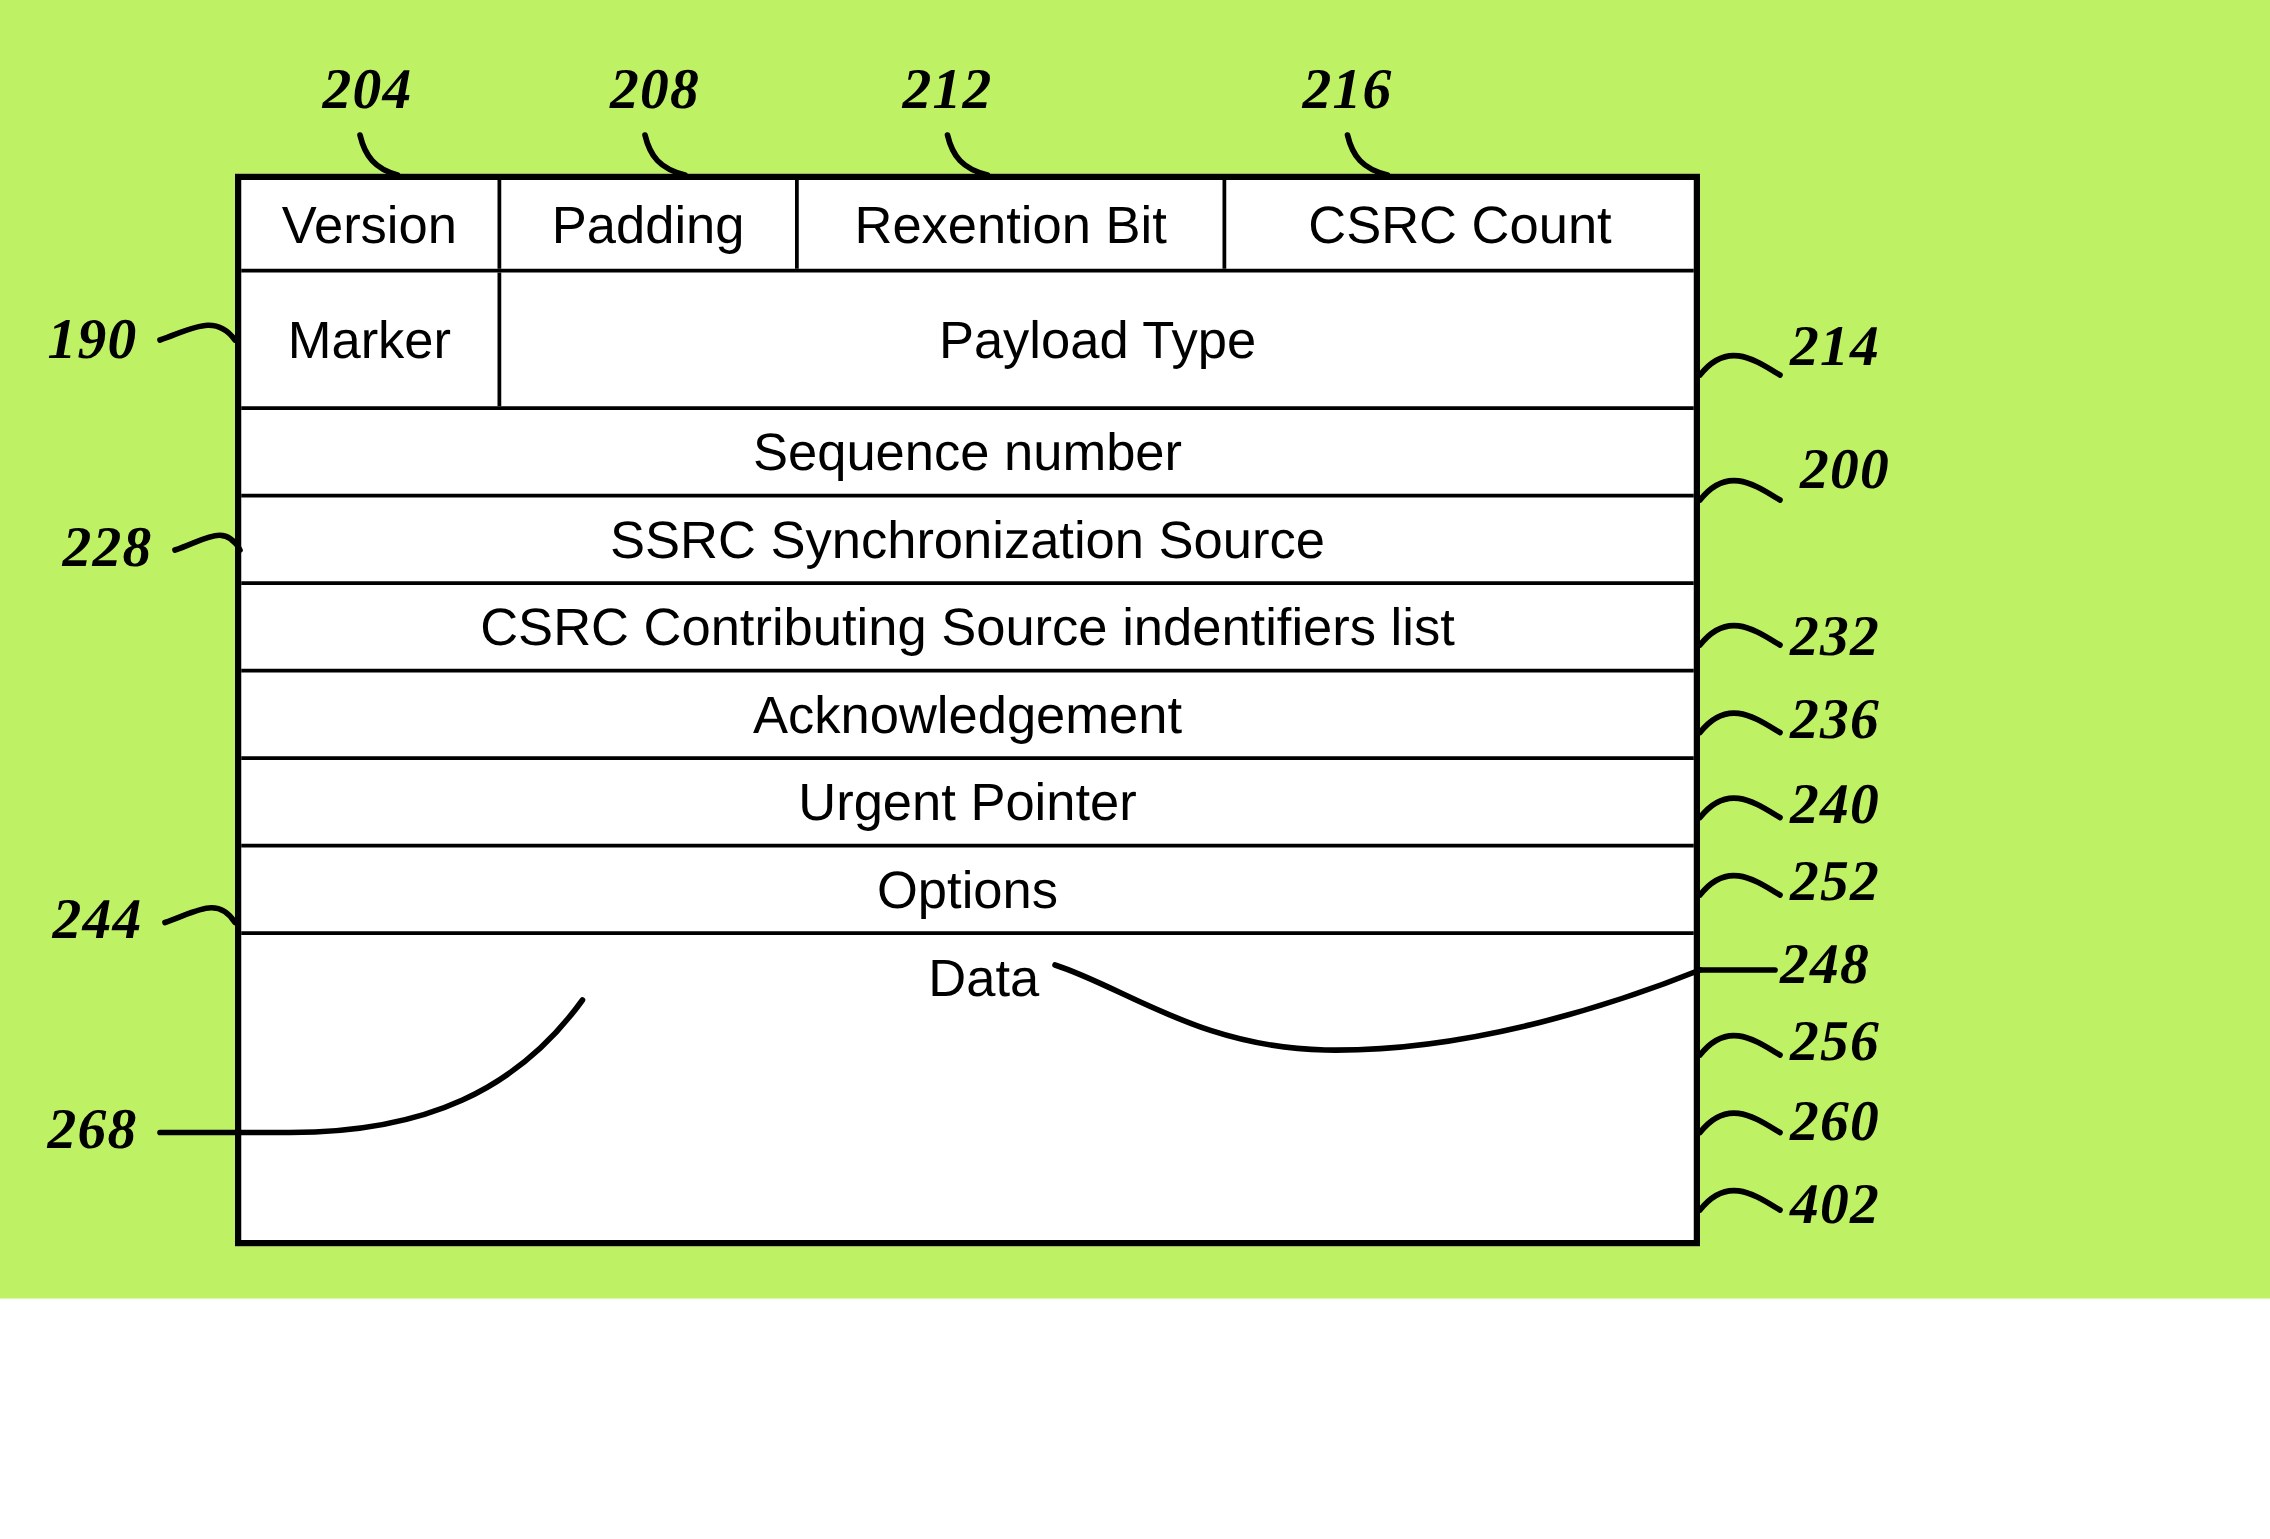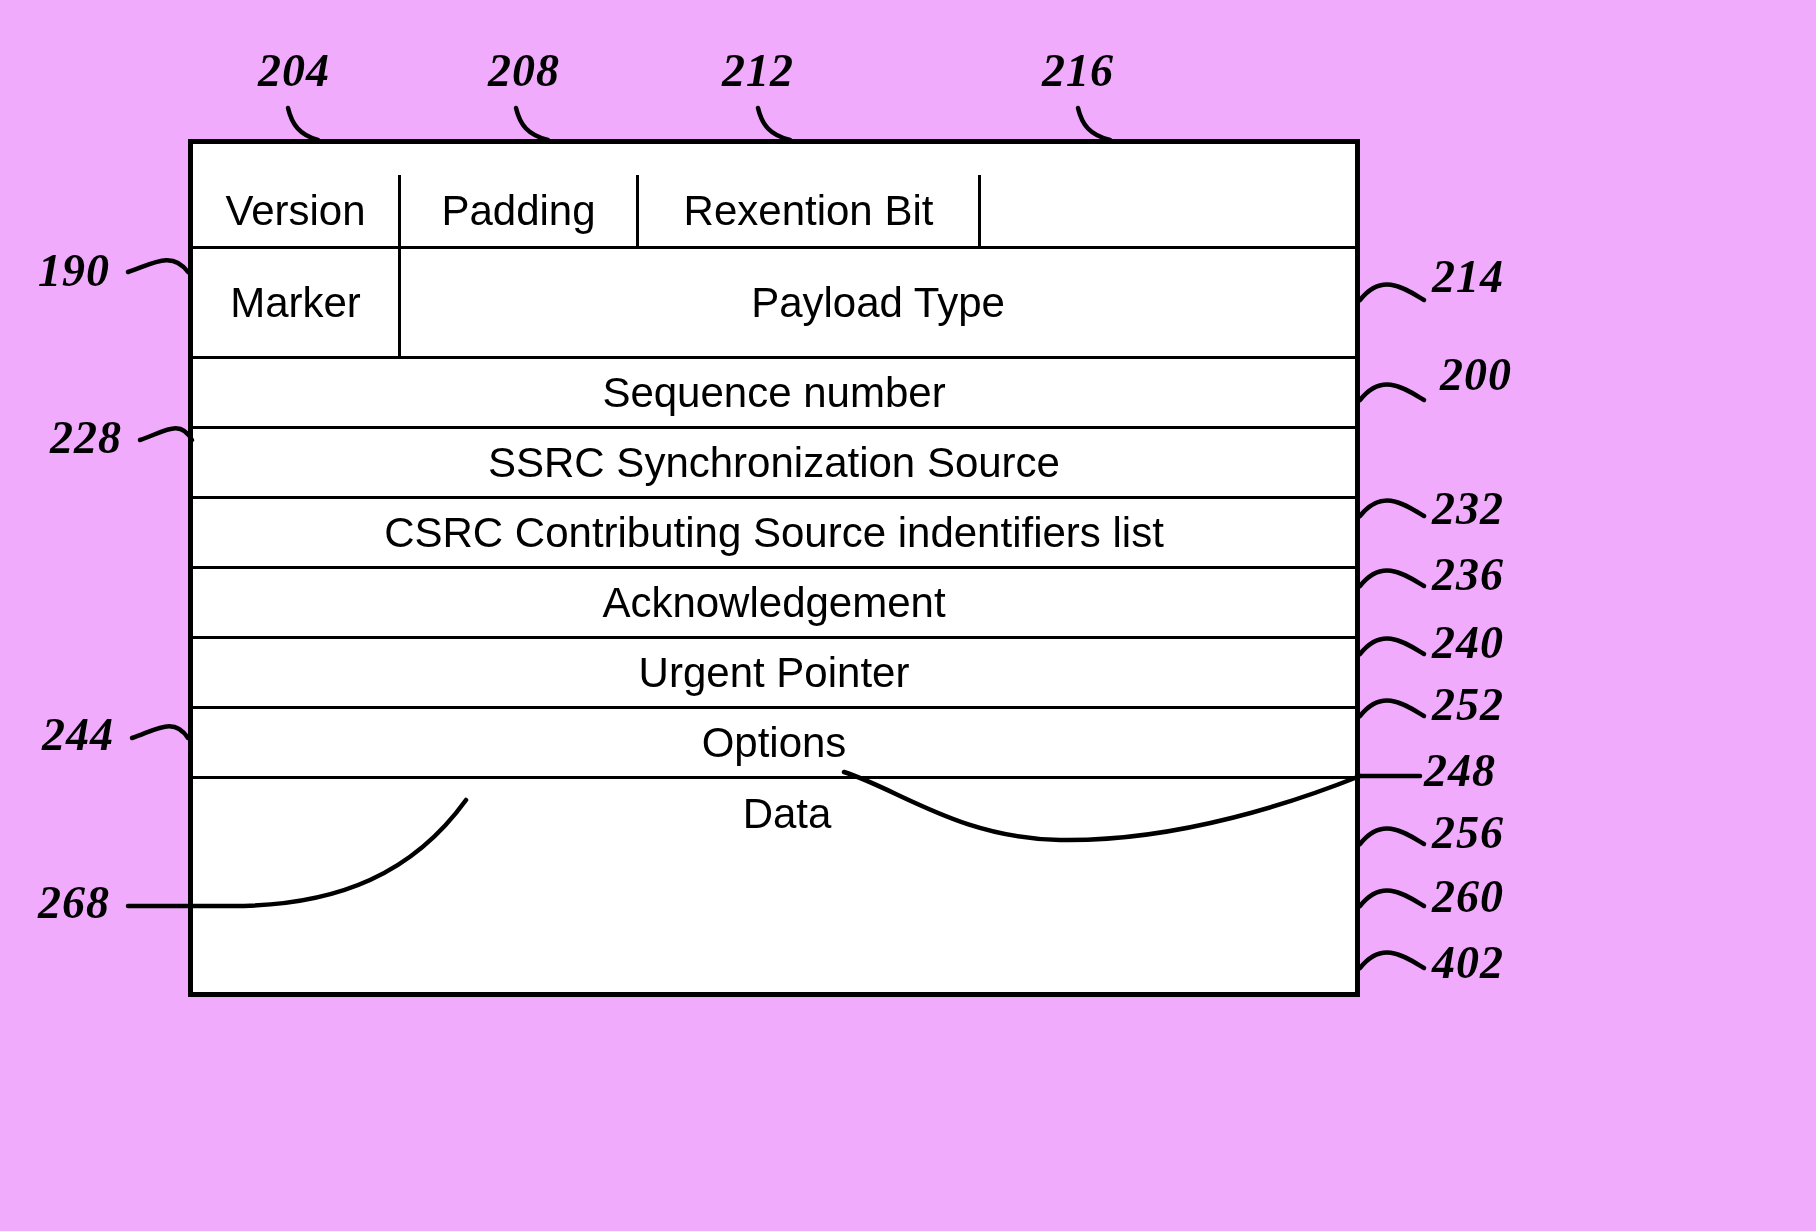--- a/index.html
+++ b/index.html
@@ -8,22 +8,22 @@
     padding: 0;
     background: #ffffff;
   }
   body {
     font-family: "Liberation Sans", sans-serif;
     color: #000000;
   }
   #figure {
     position: relative;
     width: 1816px;
-    height: 1231px;
-    background: #f0abfc;
+    height: 1039px;
+    background: #bef264;
     overflow: hidden;
   }
 
   
   #leaders {
     position: absolute;
     left: 0; top: 0;
     width: 1816px;
     height: 1231px;
     pointer-events: none;
@@ -76,21 +76,21 @@
     line-height: 1.08;
     text-align: center;
     padding: 0 6px;
     overflow: hidden;
     white-space: nowrap;
   }
   .cell.vdiv { border-right: 3px solid #000; }
   .cell.wrap { white-space: normal; }
 
   
-  .r-flags     { height: 74px; margin-top: 31px; }
+  .r-flags     { height: 74px; }
   .r-marker    { height: 110px; }
   .r-seq       { height: 70px; }
   .r-time      { height: 70px; }
   .r-ssrc      { height: 70px; }
   .r-csrc      { height: 70px; }
   .r-ack       { height: 70px; }
   .r-hdr       { height: 122px; }
   .r-urgent    { height: 70px; }
   .r-options   { height: 70px; }
   .r-data      { height: 70px; border-bottom: none; padding-left: 26px; }
@@ -167,20 +167,21 @@
   <div class="ref right" style="left:1432px; top:810px;">256</div>
   <div class="ref right" style="left:1432px; top:874px;">260</div>
   <div class="ref right" style="left:1432px; top:940px;">402</div>
 
   <div id="packet-table">
 
     <div class="row r-flags">
       <div class="cell vdiv c-version">Version</div>
       <div class="cell vdiv c-padding">Padding</div>
       <div class="cell vdiv c-rexent">Rexention Bit</div>
+      <div class="cell c-csrccnt">CSRC Count</div>
     </div>
 
     <div class="row r-marker">
       <div class="cell vdiv c-marker">Marker</div>
       <div class="cell c-payload">Payload Type</div>
     </div>
 
     <div class="row r-seq">
       <div class="cell c-full">Sequence number</div>
     </div>

